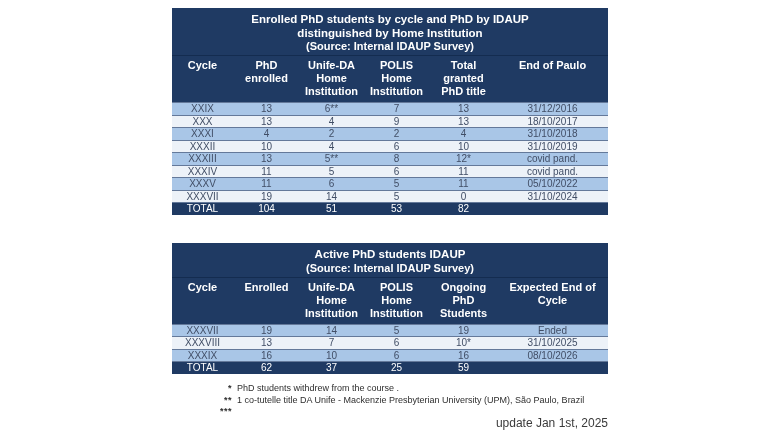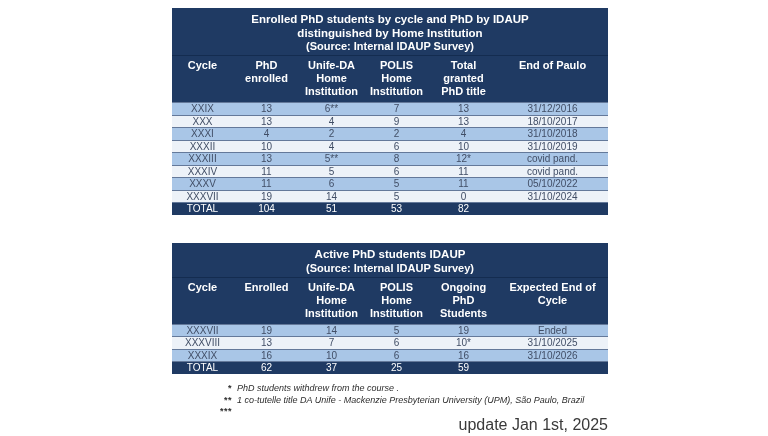--- a/index.html
+++ b/index.html
@@ -24,24 +24,24 @@
              padding:0; border-top:1px solid #64799a; overflow:hidden; }
   tbody tr:nth-child(odd)  { background:#a9c6e7; }
   tbody tr:nth-child(even) { background:#edf2f8; }
 
   tfoot td { background:#1f3a63; color:#ffffff; font-size:10px; line-height:12px; height:12px;
              text-align:center; padding:0; border-top:1px solid #64799a; }
 
   .footnotes { position:absolute; left:202px; top:383px; color:#2e2e2e; }
   .fn { display:flex; align-items:flex-start; font-size:9px; line-height:11.5px; }
   .fn .marker { width:30px; text-align:right; margin-right:5px; font-weight:bold; letter-spacing:0.5px; }
-  .fn .fn-text { font-style:italic; }
+  .fn .fn-text { }
 
   .update-note { position:absolute; left:172px; top:416px; width:436px; text-align:right;
-                 font-size:16px; color:#3a3a3a; }
+                 font-size:12px; color:#3a3a3a; }
 </style>
 </head>
 <body>
 
 <div class="canvas">
 
   <section class="tbl-section" id="table1-section">
     <div class="tbl-title">
       <div class="line">Enrolled PhD students by cycle and PhD by IDAUP</div>
       <div class="line">distinguished by Home Institution</div>
@@ -199,21 +199,21 @@
             <td>6</td>
             <td>10*</td>
             <td>31/10/2025</td>
           </tr>
           <tr>
             <td>XXXIX</td>
             <td>16</td>
             <td>10</td>
             <td>6</td>
             <td>16</td>
-            <td>31/10/2026</td>
+            <td>08/10/2026</td>
           </tr>
         </tbody>
       <tfoot>
           <tr>
             <td>TOTAL</td>
             <td>62</td>
             <td>37</td>
             <td>25</td>
             <td>59</td>
             <td></td>

